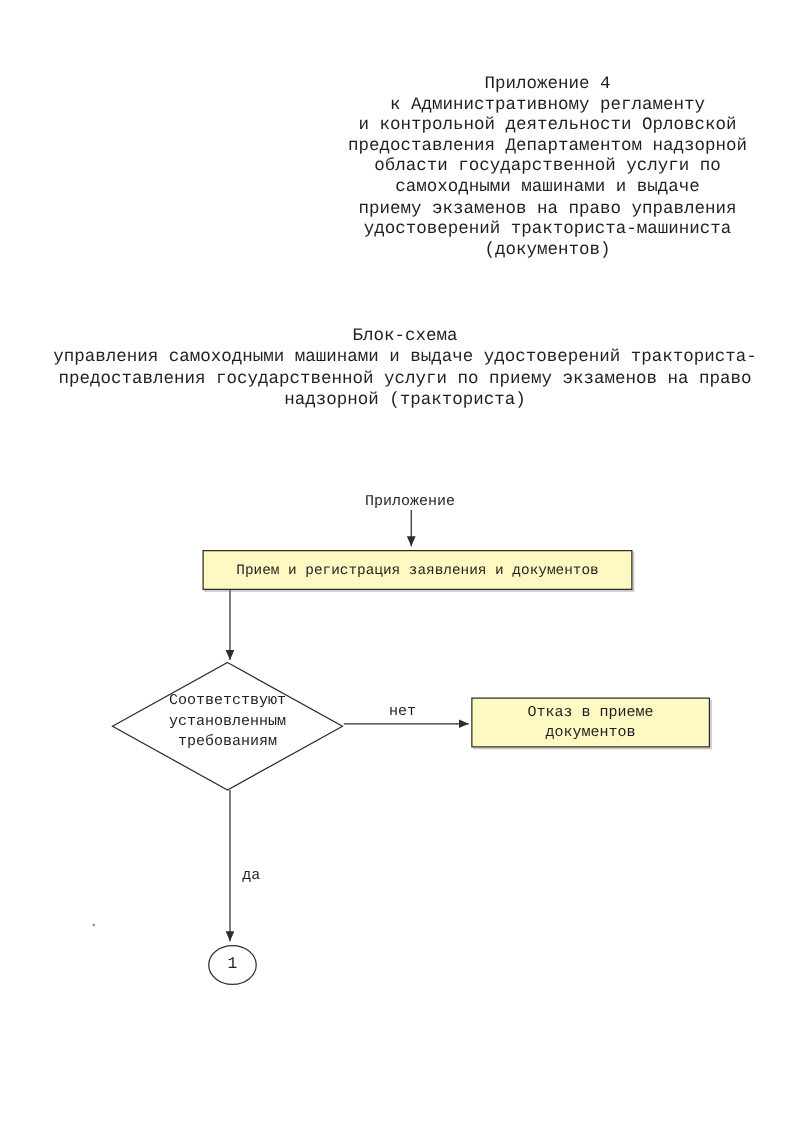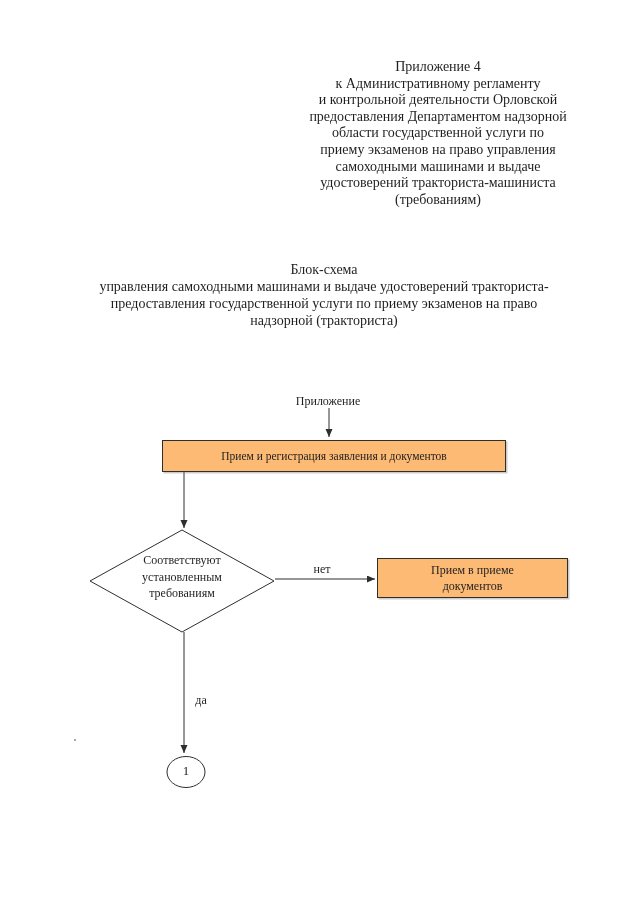--- a/index.html
+++ b/index.html
@@ -5,21 +5,21 @@
   html, body {
     margin: 0;
     padding: 0;
     background: #ffffff;
   }
   .page {
     position: relative;
     width: 640px;
     height: 905px;
     background: #ffffff;
-    font-family: Liberation Serif, serif;
+    font-family: Liberation Mono, monospace;
     color: #1f1f1f;
     overflow: hidden;
   }
   .abs { position: absolute; }
 
   
   .header-block {
     left: 272px;
     top: 59px;
     width: 332px;
@@ -53,21 +53,21 @@
     font-size: 12px;
     text-align: center;
     z-index: 3;
     line-height: 14px;
   }
 
   .actor-label { left: 268px; top: 394px; width: 120px; }
 
   .box {
     border: 1px solid #2e2e2e;
-    background: #fdba74;
+    background: #fef9c3;
     box-shadow: 1.5px 1.5px 0 rgba(140,140,140,0.45);
     display: flex;
     align-items: center;
     justify-content: center;
     text-align: center;
     z-index: 2;
     box-sizing: border-box;
   }
   .box-receive {
     left: 162px;
@@ -122,24 +122,24 @@
 <body>
 
 <div class="page">
 
   <div class="abs header-block">
     <div>Приложение 4</div>
     <div>к Административному регламенту</div>
     <div>и контрольной деятельности Орловской</div>
     <div>предоставления Департаментом надзорной</div>
     <div>области государственной услуги по</div>
+    <div>самоходными машинами и выдаче</div>
     <div>приему экзаменов на право управления</div>
-    <div>самоходными машинами и выдаче</div>
     <div>удостоверений тракториста-машиниста</div>
-    <div>(требованиям)</div>
+    <div>(документов)</div>
   </div>
 
   <div class="abs title-block">
     <div>Блок-схема</div>
     <div>управления самоходными машинами и выдаче удостоверений тракториста-</div>
     <div>предоставления государственной услуги по приему экзаменов на право</div>
     <div>надзорной (тракториста)</div>
   </div>
 
   <svg class="abs chart-svg" viewBox="0 0 640 905" xmlns="http://www.w3.org/2000/svg">
@@ -171,21 +171,21 @@
   <div class="abs decision-text">
     <div>Соответствуют</div>
     <div>установленным</div>
     <div>требованиям</div>
   </div>
 
   <div class="abs fc-label branch-no">нет</div>
   <div class="abs fc-label branch-yes">да</div>
 
   <div class="abs box box-reject">
-    <div>Прием в приеме</div>
+    <div>Отказ в приеме</div>
     <div>документов</div>
   </div>
 
   <div class="abs connector-num">1</div>
 
   <div class="abs artifact-dot"></div>
 
 </div>
 
 </body></html>

